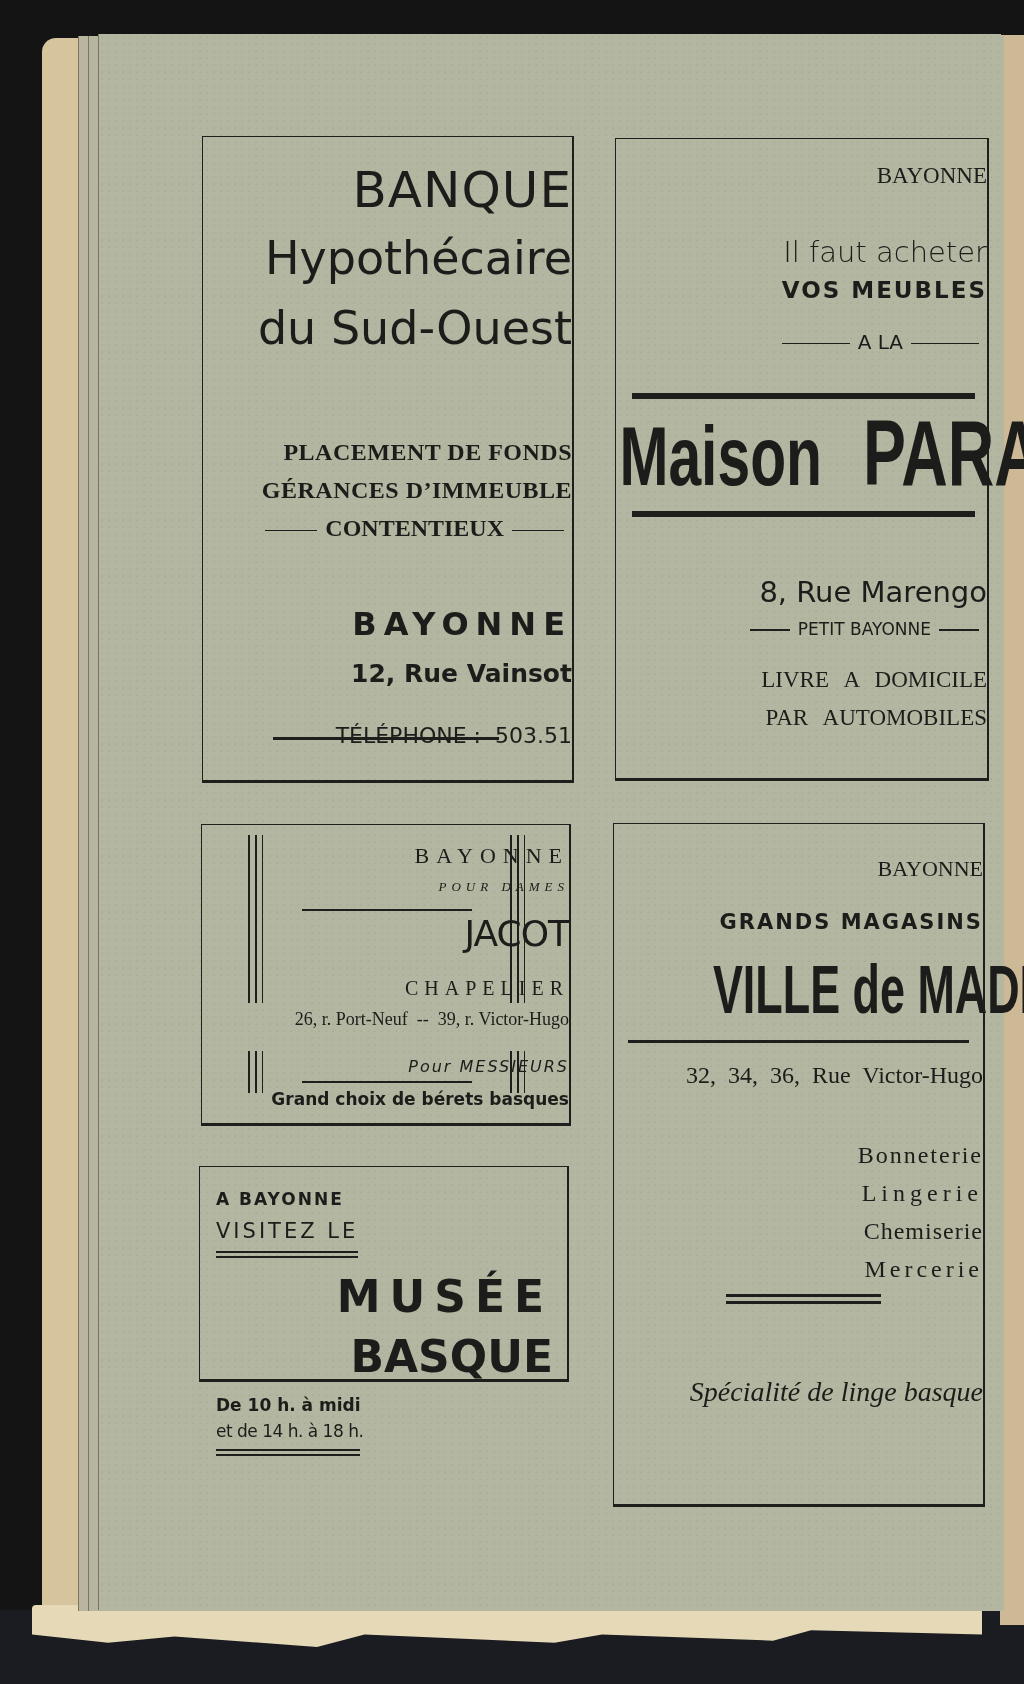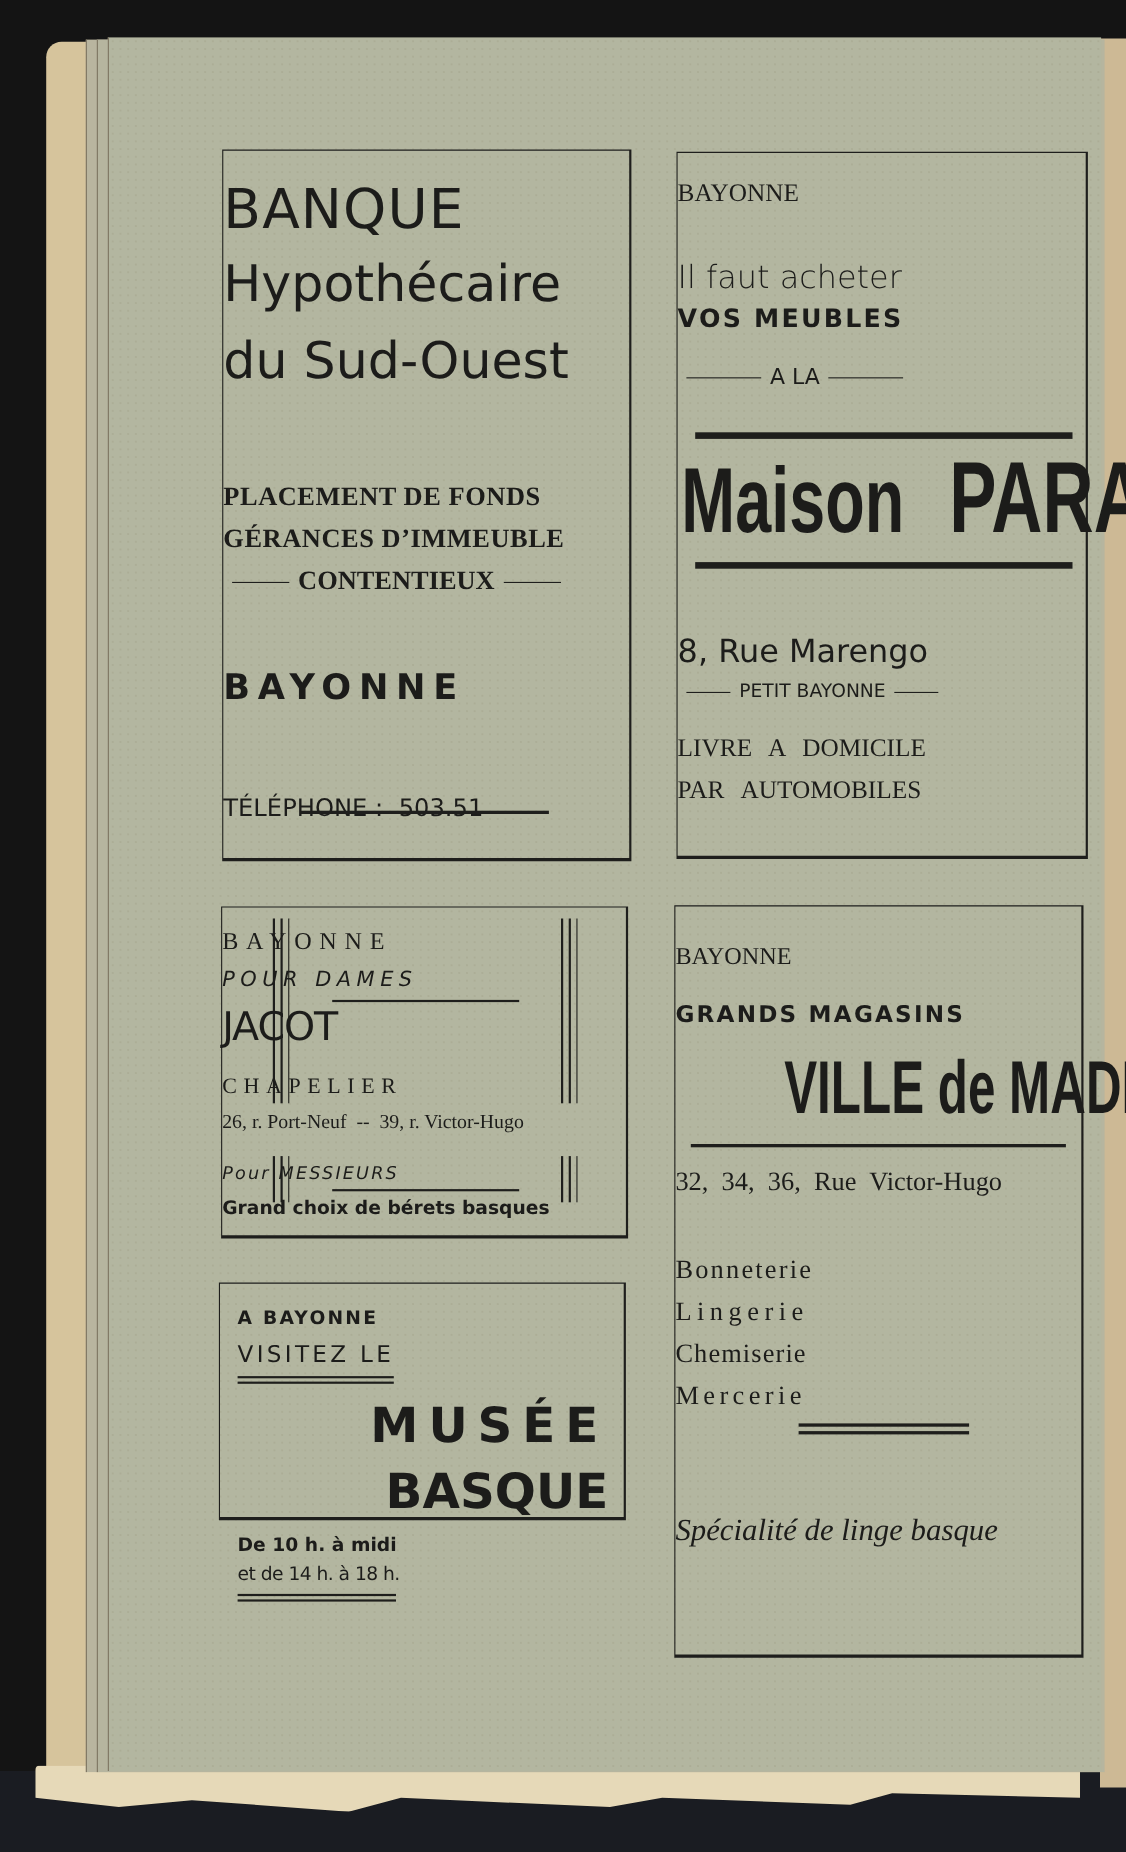--- a/index.html
+++ b/index.html
@@ -25,21 +25,21 @@
   .page {
     position:absolute; left:98px; top:34px; width:902px; height:1576px;
     background:#b3b6a0;
     background-image: radial-gradient(rgba(120,110,80,0.12) 1px, transparent 1px);
     background-size: 7px 7px;
     border-left:1px solid #7d7460;
   }
   .ad {
     position:absolute; border:1.5px solid #1e1e1c;
     border-right-width:2.5px; border-bottom-width:3px;
-    box-sizing:border-box; text-align:left;
+    box-sizing:border-box; text-align:right;
   }
   .ad .line { position:absolute; left:0; right:0; }
   .serif { font-family:"Liberation Serif", serif; }
   .sans { font-family:"DejaVu Sans", sans-serif; }
   .cond { font-family:"Liberation Sans", sans-serif; font-weight:bold; transform:scaleX(0.7); display:inline-block; transform-origin:center; }
   .rule { position:absolute; background:#1e1e1c; }
   .dash-line { display:inline-block; width:52px; height:1.5px; background:#1e1e1c; vertical-align:middle; margin:0 8px; }
 </style>
 </head>
 <body>
@@ -56,20 +56,21 @@
   <div class="ad" style="left:103px; top:102px; width:372px; height:647px;">
     <div class="line sans" style="top:24px; font-size:50px; letter-spacing:1px;">BANQUE</div>
     <div class="line sans" style="top:94px; font-size:46px;">Hypothécaire</div>
     <div class="line sans" style="top:164px; font-size:46px;">du Sud-Ouest</div>
     <div class="line serif" style="top:302px; font-size:24px; font-weight:bold; letter-spacing:0.5px;">PLACEMENT DE FONDS</div>
     <div class="line serif" style="top:340px; font-size:24px; font-weight:bold; letter-spacing:0.5px;">GÉRANCES D’IMMEUBLE</div>
     <div class="line serif" style="top:378px; font-size:24px; font-weight:bold;">
       <span class="dash-line"></span><span>CONTENTIEUX</span><span class="dash-line"></span>
     </div>
     <div class="line sans" style="top:468px; font-size:32px; font-weight:bold; letter-spacing:7px;">BAYONNE</div>
+    <div class="line sans" style="top:522px; font-size:25px; font-weight:bold;">12, Rue Vainsot</div>
     <div class="line sans" style="top:586px; font-size:22px;">
       <span>TÉLÉPHONE :</span>&nbsp;&nbsp;<span>503.51</span>
     </div>
     <div class="rule" style="left:70px; width:226px; top:600px; height:2.5px;"></div>
   </div>
 
   <div class="ad" style="left:516px; top:104px; width:374px; height:643px;">
     <div class="line serif" style="top:24px; font-size:23px;">BAYONNE</div>
     <div class="line sans" style="top:96px; font-size:29px; font-weight:300;">Il faut acheter</div>
     <div class="line sans" style="top:138px; font-size:23px; font-weight:bold; letter-spacing:2px;">VOS MEUBLES</div>
@@ -97,21 +98,21 @@
     <div class="rule" style="left:315px; width:1.5px; top:10px; height:168px;"></div>
     <div class="rule" style="left:322px; width:1px; top:10px; height:168px;"></div>
     <div class="rule" style="left:46px; width:1.5px; top:226px; height:42px;"></div>
     <div class="rule" style="left:53px; width:1.5px; top:226px; height:42px;"></div>
     <div class="rule" style="left:60px; width:1px; top:226px; height:42px;"></div>
     <div class="rule" style="left:308px; width:1.5px; top:226px; height:42px;"></div>
     <div class="rule" style="left:315px; width:1.5px; top:226px; height:42px;"></div>
     <div class="rule" style="left:322px; width:1px; top:226px; height:42px;"></div>
 
     <div class="line serif" style="top:18px; font-size:22px; letter-spacing:7px;">BAYONNE</div>
-    <div class="line sans" style="top:54px; font-size:19px; font-style:italic; letter-spacing:5px;">POUR DAMES</div>
+    <div class="line sans" style="top:54px; font-size:13px; font-style:italic; letter-spacing:5px;font-family:Liberation Serif, serif;">POUR DAMES</div>
     <div class="rule" style="left:100px; width:170px; top:84px; height:1.5px;"></div>
     <div class="line sans" style="top:88px; font-size:36px; letter-spacing:-1px;">JACOT</div>
     <div class="line serif" style="top:152px; font-size:20px; letter-spacing:6px;">CHAPELIER</div>
     <div class="line serif" style="top:184px; font-size:18px; white-space:pre;">26, r. Port-Neuf  --  39, r. Victor-Hugo</div>
     <div class="line sans" style="top:232px; font-size:16px; font-style:italic; letter-spacing:2px;">Pour MESSIEURS</div>
     <div class="rule" style="left:100px; width:170px; top:256px; height:1.5px;"></div>
     <div class="line sans" style="top:264px; font-size:17px; font-weight:bold;">Grand choix de bérets basques</div>
   </div>
 
   <div class="ad" style="left:100px; top:1132px; width:370px; height:216px; text-align:left;">

